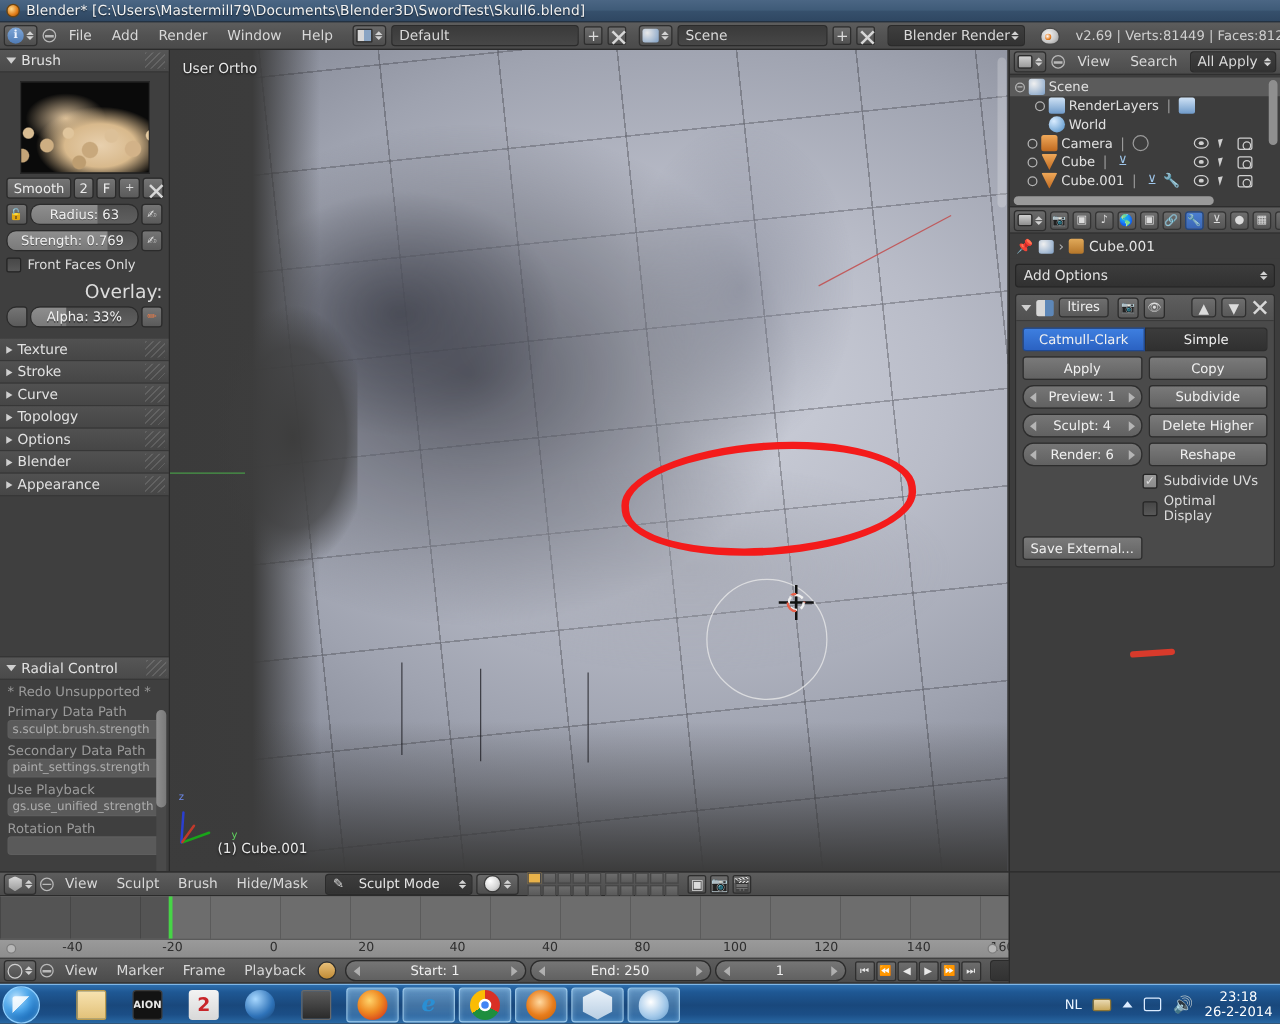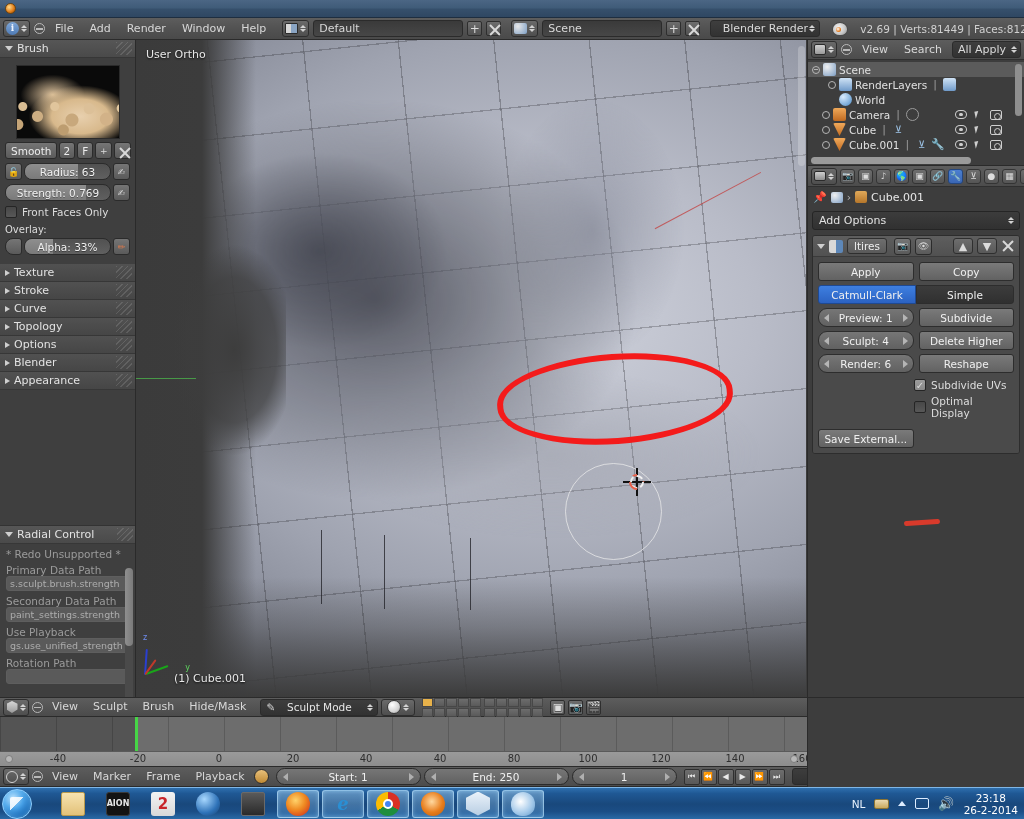--- a/index.html
+++ b/index.html
@@ -133,21 +133,21 @@
   }
   .chkrow{ display:flex; align-items:center; gap:5px; margin:5px 0 4px; }
   .chk{
     width:12px;height:12px;border-radius:2px;border:1px solid #252525;
     background:linear-gradient(180deg,#474747,#585858); flex:none;
     display:flex;align-items:center;justify-content:center; color:#dcdcdc; font-size:10px;
   }
   .chk.on{ background:linear-gradient(180deg,#9c9c9c,#8a8a8a); }
   .lbl{ font-size:10.5px; color:#dcdcdc; }
   .lbl.dim{ color:#9b9b9b; }
-  .ovlabel{ font-size:10px; color:#dcdcdc; margin:6px 0 3px; }
+  .ovlabel{ font-size:15px; color:#dcdcdc; margin:6px 0 3px;text-align:right; }
   .pathbox{
     height:15px; border-radius:3px; border:1px solid #5e5e5e;
     background:#5a5a5a; color:#adadad; font-size:9.5px;
     display:flex; align-items:center; padding:0 3px; margin-bottom:4px;
     overflow:hidden; white-space:nowrap;
   }
   .leftscroll{
     position:absolute; right:2px; top:528px; width:8px; height:160px;
     border-radius:4px; background:#4a4a4a;
   }
@@ -377,20 +377,21 @@
   .appico{ width:24px;height:24px;border-radius:3px; display:flex;align-items:center;justify-content:center;
      font-size:11px; font-weight:bold; color:#fff; position:relative; overflow:hidden;}
 </style>
 </head>
 <body>
 
 <div id="app">
 
   <div class="winbar">
     <div class="tlogo"></div>
+    <div class="ttitle">Blender* [C:\Users\Mastermill79\Documents\Blender3D\SwordTest\Skull6.blend]</div>
   </div>
 
   <div class="infohdr">
     <div class="edbtn">
       <span class="icon-info">i</span>
       <span class="spin">
           <i class="u"></i>
           <i class="d"></i>
         </span>
     </div>
@@ -717,28 +718,28 @@
         <span class="modname">ltires</span>
         <span class="smallbox" style="margin-left:3px">📷</span>
         <span class="smallbox">👁</span>
         <span style="flex:1"></span>
         <span class="arwbtn">▲</span>
         <span class="arwbtn">▼</span>
         <span class="xmark"></span>
       </div>
 
       <div class="modbody">
+        <div class="grid2" style="gap:0">
+          <div class="mbtn blue" style="border-radius:3px 0 0 3px">Catmull-Clark</div>
+          <div class="mbtn dark" style="border-radius:0 3px 3px 0">Simple</div>
+        </div>
+
         <div class="grid2">
           <div class="mbtn">Apply</div>
           <div class="mbtn">Copy</div>
-        </div>
-
-        <div class="grid2" style="gap:0">
-          <div class="mbtn blue" style="border-radius:3px 0 0 3px">Catmull-Clark</div>
-          <div class="mbtn dark" style="border-radius:0 3px 3px 0">Simple</div>
         </div>
 
         <div class="grid2">
           <div class="numfield">
             <span class="ar l"></span>
             <span>Preview: 1</span>
             <span class="ar r"></span>
           </div>
           <div class="mbtn">Subdivide</div>
         </div>

